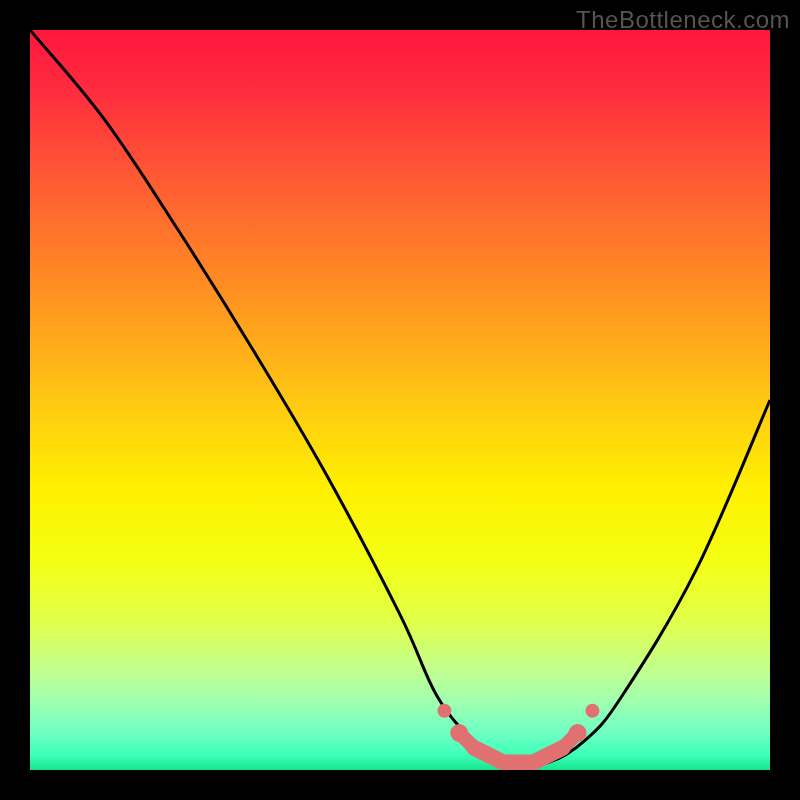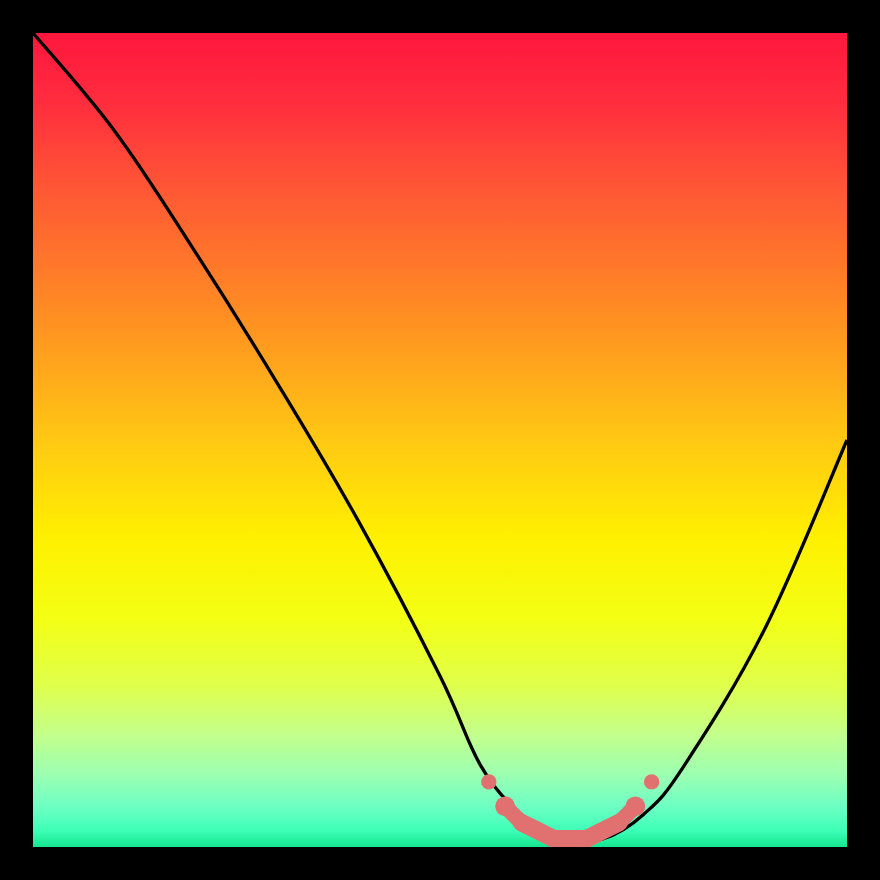--- a/index.html
+++ b/index.html
@@ -38,20 +38,21 @@
   .curve-svg {
     position: absolute;
     left: 0; top: 0;
     width: 100%; height: 100%;
   }
 </style>
 </head>
 <body>
 
 <div class="frame">
+  <div class="watermark">TheBottleneck.com</div>
   <div class="plot-area">
     <svg class="gradient-bg" viewBox="0 0 740 740" preserveAspectRatio="none">
       <defs>
         <linearGradient id="bg-grad" x1="0" y1="0" x2="0" y2="1">
             <stop offset="0%" stop-color="#ff173e"></stop>
             <stop offset="8%" stop-color="#ff2b3e"></stop>
             <stop offset="20%" stop-color="#ff5a34"></stop>
             <stop offset="35%" stop-color="#ff8f22"></stop>
             <stop offset="50%" stop-color="#ffc813"></stop>
             <stop offset="62%" stop-color="#fff000"></stop>

